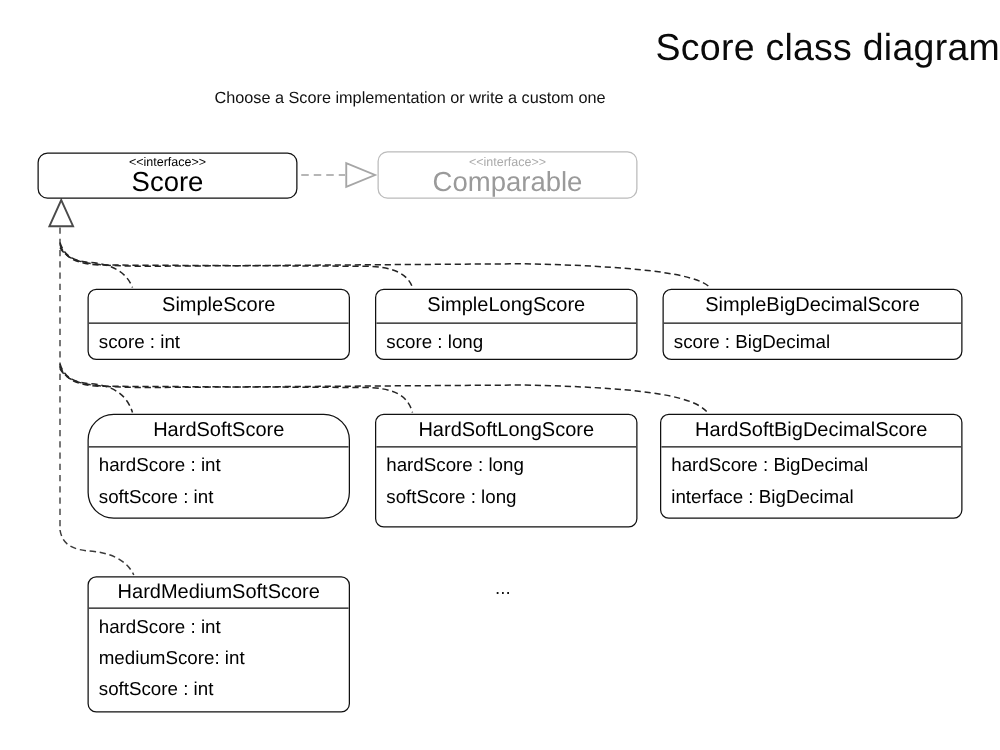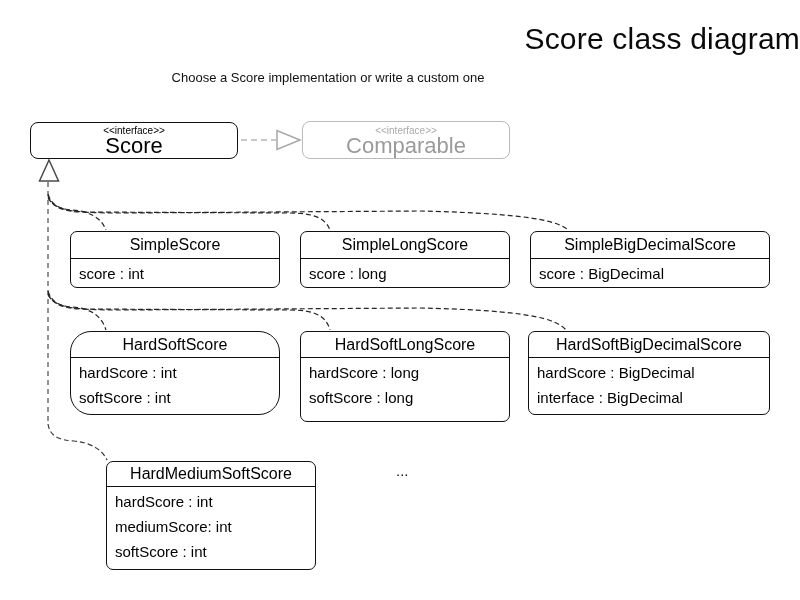--- a/index.html
+++ b/index.html
@@ -90,21 +90,21 @@
   .box-r1c1 { left: 70px;  top: 231px; width: 210px; height: 57px; }
   .box-r1c2 { left: 300px; top: 231px; width: 210px; height: 57px; }
   .box-r1c3 { left: 530px; top: 231px; width: 240px; height: 57px; }
   .box-r1c1 .class-title, .box-r1c2 .class-title, .box-r1c3 .class-title { height: 27px; }
 
   .box-r2c1 { left: 70px;  top: 331px; width: 210px; height: 84px; border-radius: 21px; }
   .box-r2c2 { left: 300px; top: 331px; width: 210px; height: 91px; }
   .box-r2c3 { left: 528px; top: 331px; width: 242px; height: 84px; }
   .box-r2c1 .class-title, .box-r2c2 .class-title, .box-r2c3 .class-title { height: 26px; }
 
-  .box-r3c1 { left: 70px;  top: 461px; width: 210px; height: 109px; margin-left: 36px; }
+  .box-r3c1 { left: 70px;  top: 461px; width: 210px; height: 109px; }
   .box-r3c1 .class-title { height: 25px; }
 
   .ellipsis-label {
     position: absolute;
     left: 396px; top: 462px;
     font-size: 15px;
     color: #111111;
   }
   .connector-layer {
     position: absolute;

